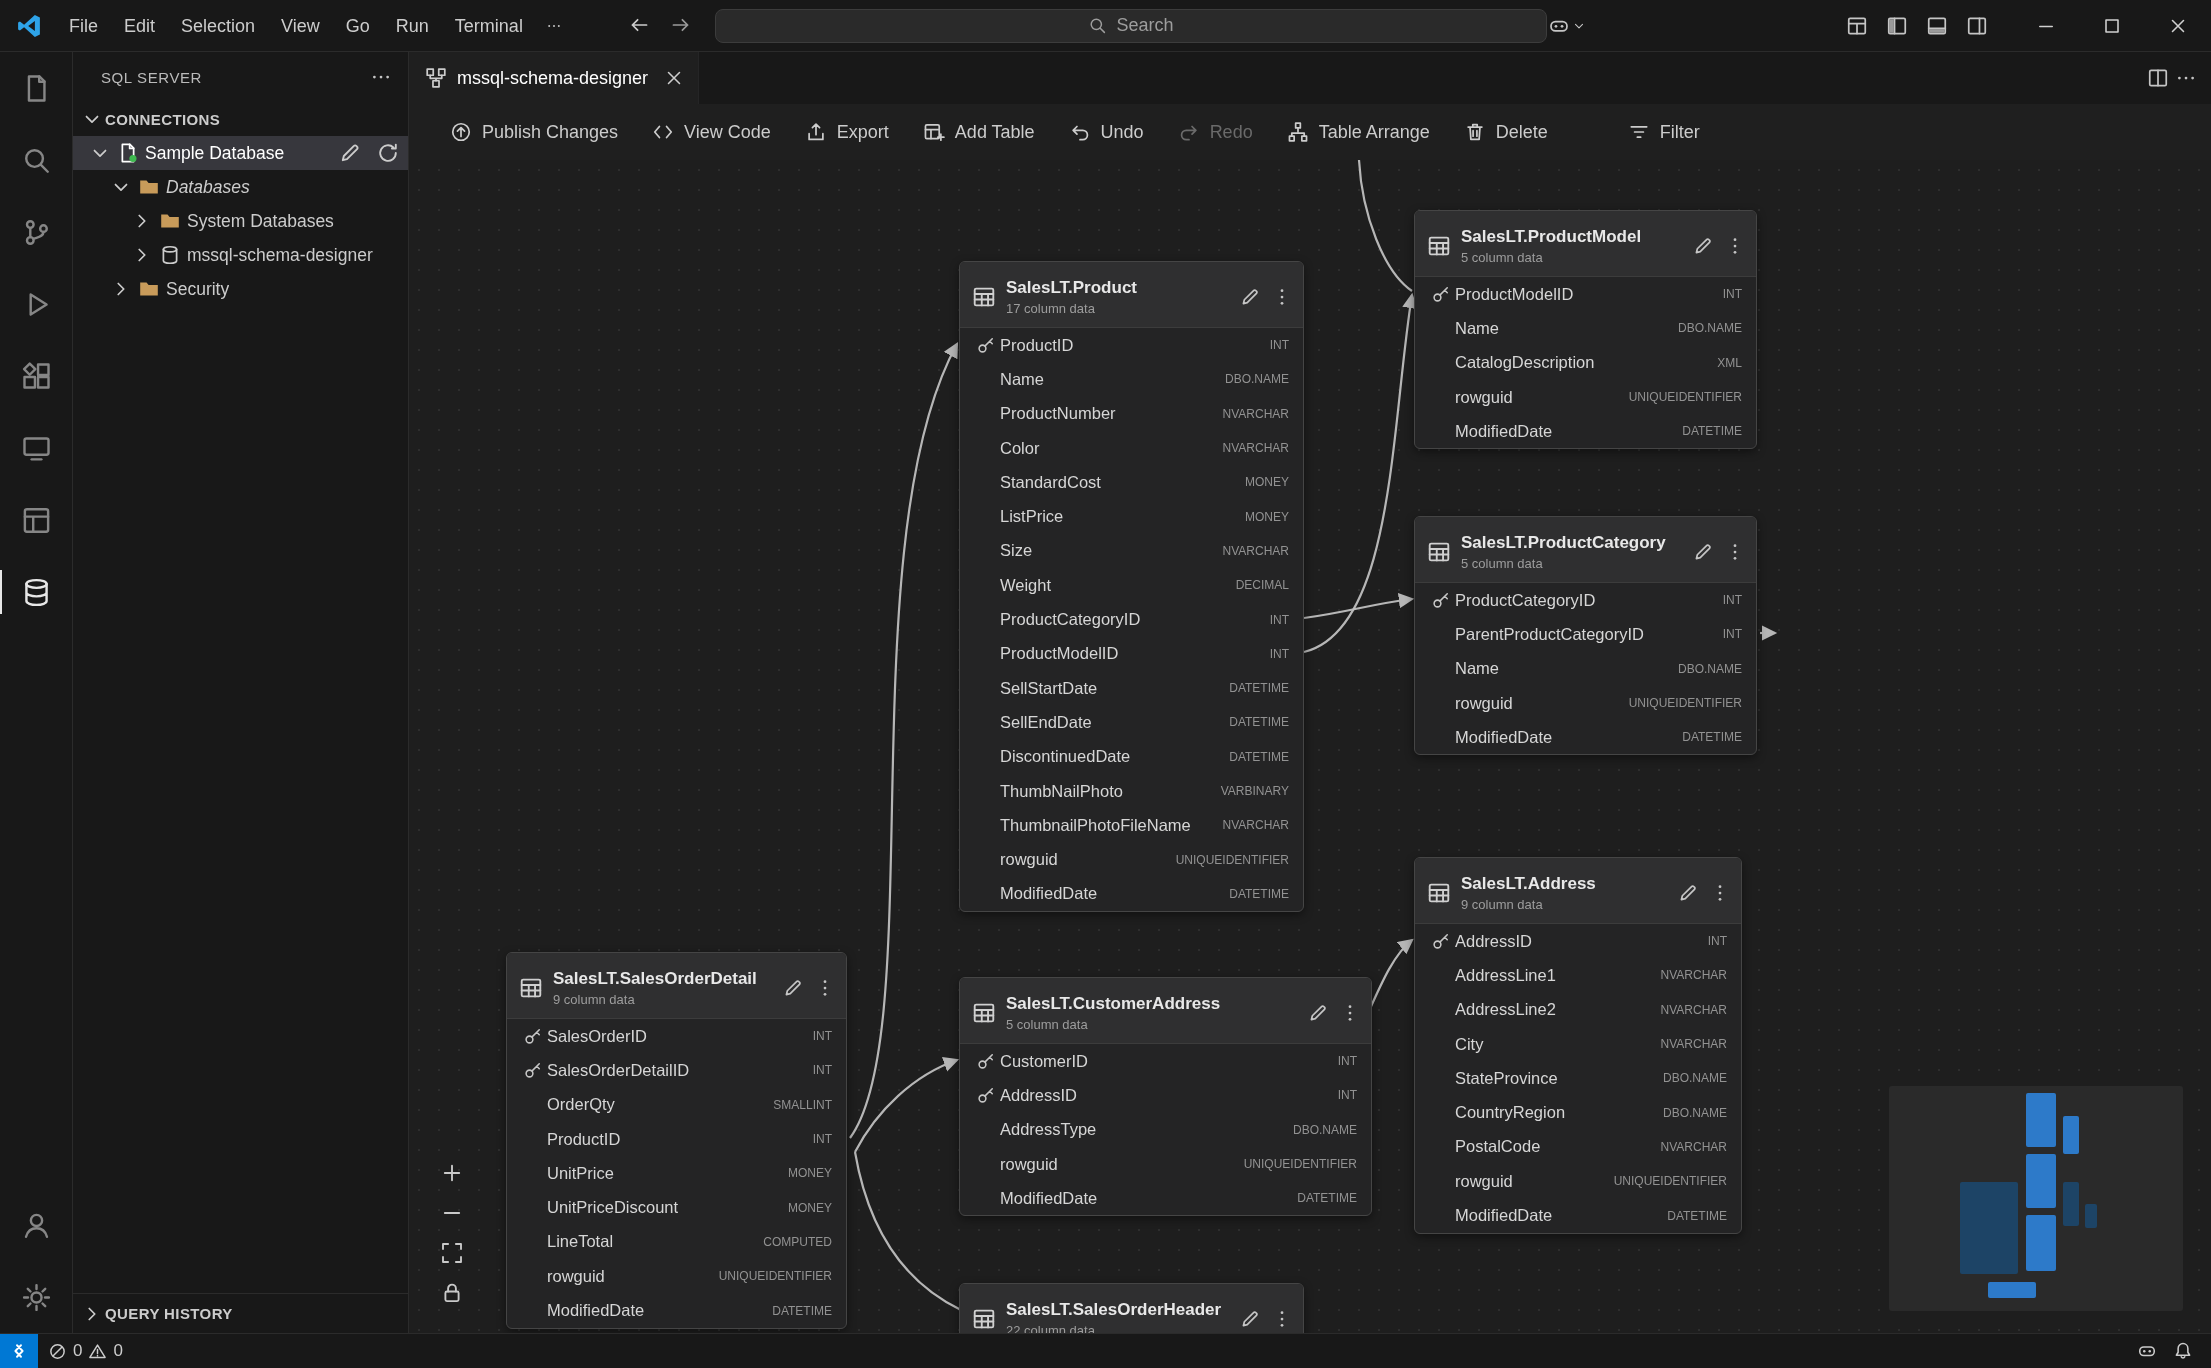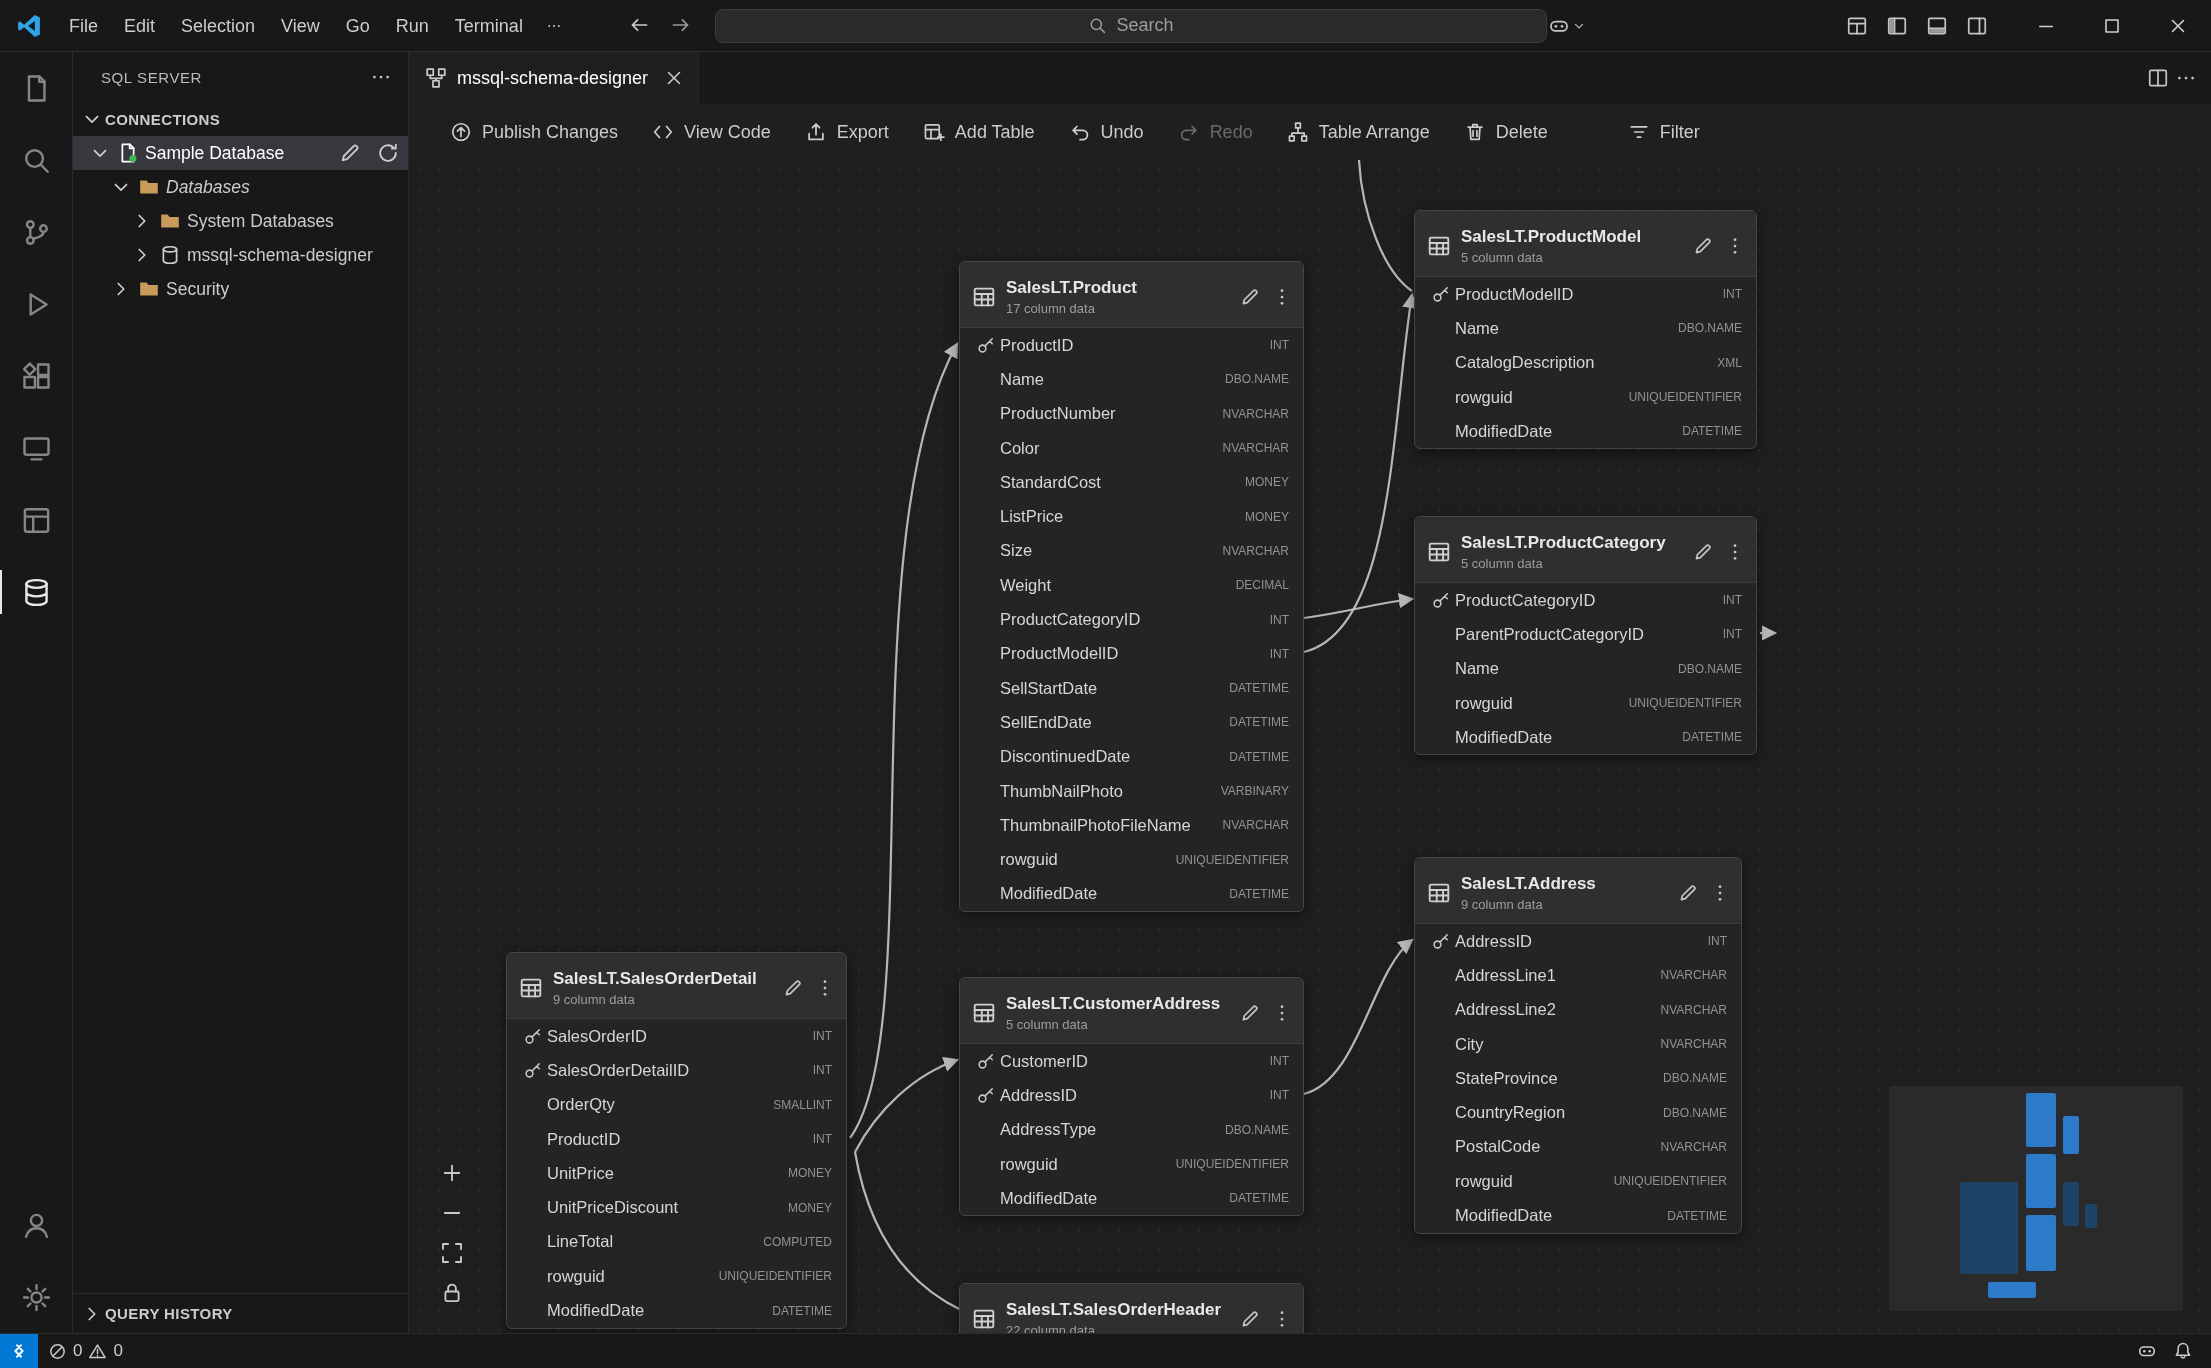--- a/index.html
+++ b/index.html
@@ -1014,21 +1014,21 @@
                 <span class="tc-col">rowguid</span>
                 <span class="tc-type">UNIQUEIDENTIFIER</span>
               </div>
               <div class="tc-row">
                 <span class="tc-key"></span>
                 <span class="tc-col">ModifiedDate</span>
                 <span class="tc-type">DATETIME</span>
               </div>
             </div>
           </div>
-          <div class="table-card" style="left: 550px; top: 817px; width: 345px;">
+          <div class="table-card" style="left: 550px; top: 817px; width: 413px;">
             <div class="tc-header">
        <span class="tc-icon">
                 <svg viewBox="0 0 16 16" fill="none" stroke="currentColor" stroke-width="1.25" stroke-linecap="round" stroke-linejoin="round">
                   <rect x="1.8" y="2.4" width="12.4" height="11.2" rx="1"></rect>
                   <path d="M1.8 6h12.4M1.8 9.7h12.4M6.5 6v7.6M10.7 6v7.6"></path>
                 </svg>
               </span>
        <span class="tc-titles">
          <span class="tc-name">SalesLT.CustomerAddress</span>
          <div class="tc-sub">5 column data</div>

